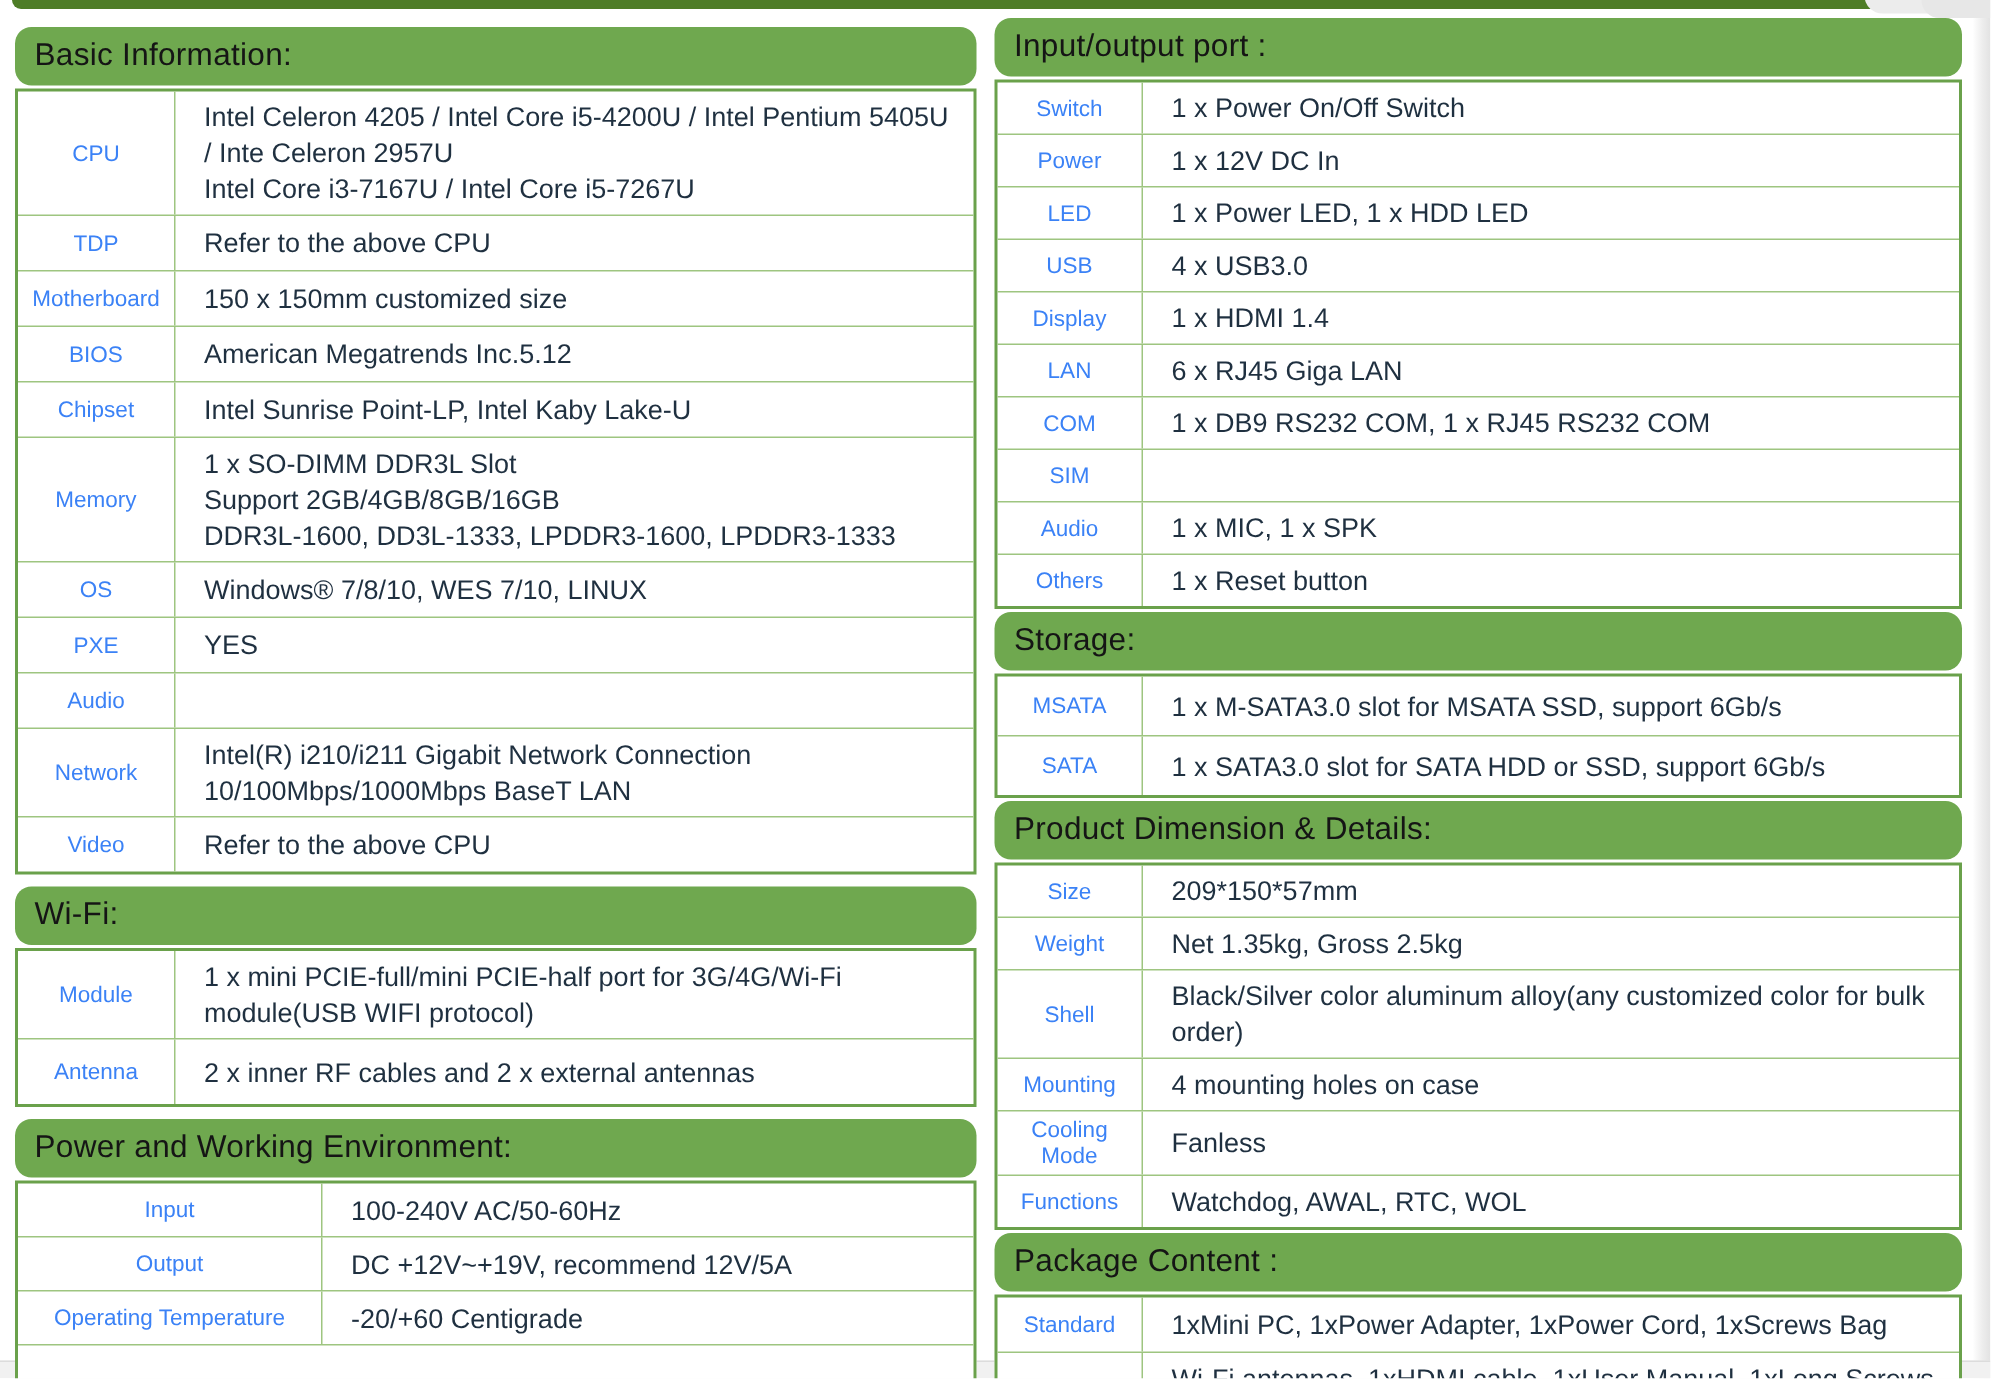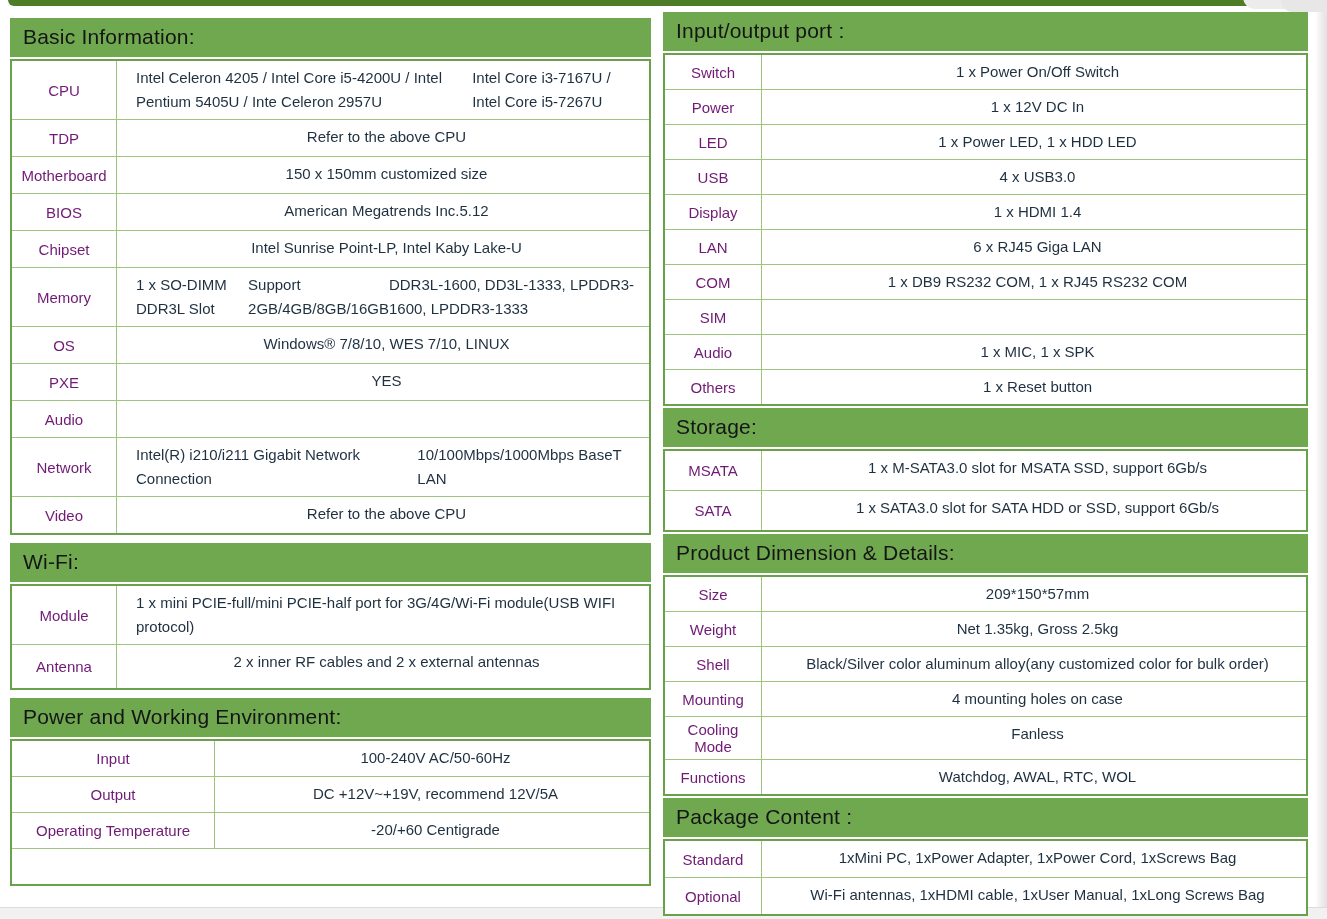--- a/index.html
+++ b/index.html
@@ -34,20 +34,21 @@
   .col-right{left:663px;top:12px;width:645px;}
   .col-left .section{margin-bottom:8px;}
   .col-right .section{margin-bottom:2px;}
   
   .sec-header{
     background:#6FA84F;
     color:#151515;
     font-size:21px;
     padding:7px 0 8px 13px;
     letter-spacing:0.2px;
+    border-radius:11px;
   }
   
   .sec-table{
     border:2px solid #6AA14B;
     margin-top:2px;
     background:#fff;
     --labelw:105px;
   }
   .trow{
     display:flex;
@@ -56,27 +57,27 @@
     align-items:stretch;
   }
   .trow:first-child{border-top:none;}
   .cell-label{
     width:var(--labelw);
     flex:0 0 var(--labelw);
     display:flex;align-items:center;justify-content:center;
     text-align:center;
     border-right:1px solid #9EC580;
     padding:4px 6px;box-sizing:border-box;
-    color:#701a75;font-size:15px;
+    color:#3b82f6;font-size:15px;
   }
   .cell-value{
     flex:1;
-    display:flex;flex-direction:row;justify-content:center;
+    display:flex;flex-direction:column;justify-content:center;
     padding:5px 12px 5px 19px;box-sizing:border-box;
-    color:#1F3040;font-size:15px;
+    color:#1F3040;font-size:18px;
   }
   .vline{line-height:24px;}
   
   [data-name="section-basic"] .trow{min-height:36px;}
   [data-name="section-wifi"] .trow{min-height:43px;}
   [data-name="section-power"] .trow{min-height:35px;justify-content:center;}
   [data-name="section-power"] .sec-table{--labelw:203px;}
   [data-name="section-io"] .trow{min-height:34px;}
   [data-name="section-io"] .sec-table,
   [data-name="section-storage"] .sec-table,

